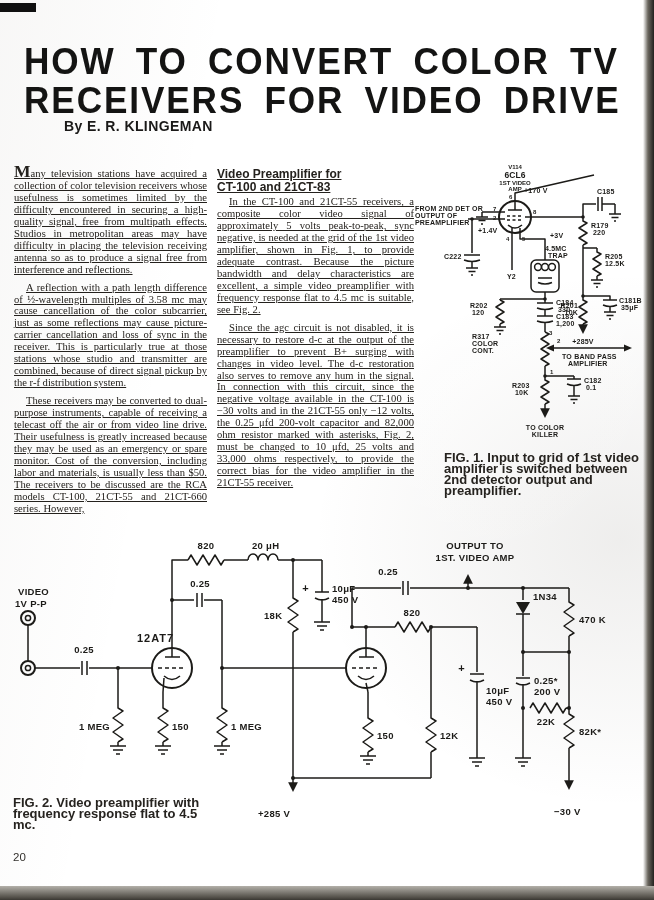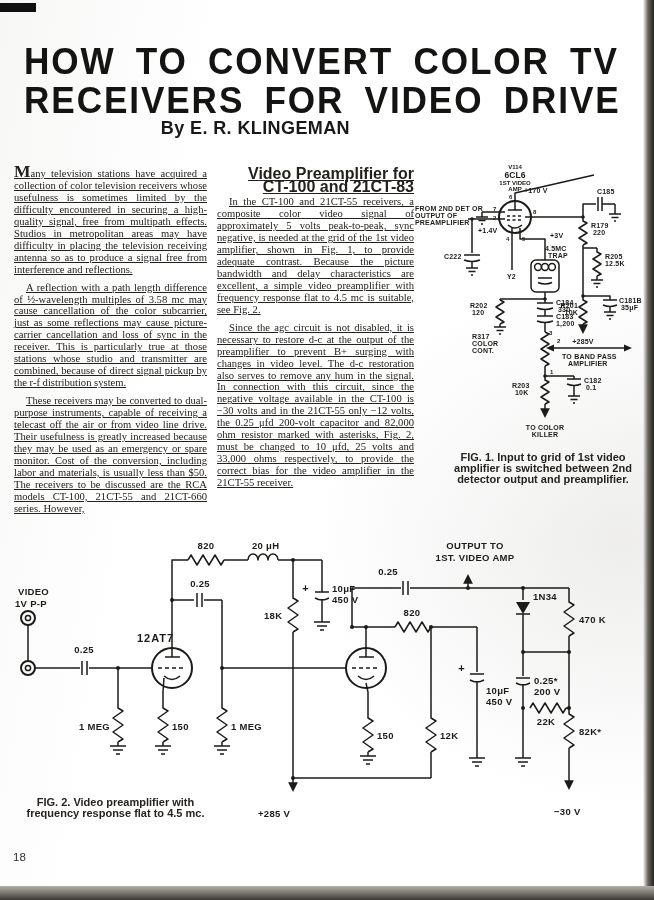--- a/index.html
+++ b/index.html
@@ -14,39 +14,39 @@
   .edge-right{position:absolute;top:0;right:0;width:11px;height:900px;
     background:linear-gradient(to right, rgba(40,38,34,0), #6b675f 45%, #23211e);}
   .edge-bottom{position:absolute;left:0;bottom:0;width:654px;height:14px;
     background:linear-gradient(to bottom,#b3b0a9,#55524b 80%,#3a3833);}
   .corner-mark{position:absolute;left:0;top:3px;width:36px;height:9px;background:#101010;}
 
   .title-line{position:absolute;left:24px;white-space:nowrap;color:#141413;
     font-family:"Liberation Sans",sans-serif;font-weight:bold;font-size:37px;
     letter-spacing:2px;word-spacing:9px;transform:scaleX(.95);transform-origin:0 50%;}
   #title1{top:41px;} #title2{top:80px;}
-  .byline{position:absolute;left:64px;top:118px;width:286px;text-align:right;
-    font-family:"Liberation Sans",sans-serif;font-weight:bold;font-size:18px;
+  .byline{position:absolute;left:64px;top:118px;width:286px;text-align:left;
+    font-family:"Liberation Sans",sans-serif;font-weight:bold;font-size:14px;
     letter-spacing:.4px;color:#1a1918;}
   .affil{position:absolute;left:64px;top:136px;width:286px;text-align:center;
     font-family:"Liberation Sans",sans-serif;font-weight:bold;font-size:9.5px;
     color:#242320;}
 
   .col{position:absolute;top:166px;font-size:10.6px;line-height:11.95px;
     text-align:justify;color:#24211d;text-decoration:underline;}
   .col1{left:14px;width:193px;}
   .col2{left:217px;width:197px;}
   .col p{margin:0 0 6px 0;}
   .indent{text-indent:12px;}
   .dropcap{font-size:17.5px;font-weight:bold;line-height:10px;}
   .subhead{font-family:"Liberation Sans",sans-serif;font-weight:bold;
-    font-size:16px;line-height:12.6px;margin:2px 0 3px 0;text-align:right;color:#16514f0;}
+    font-size:12px;line-height:12.6px;margin:2px 0 3px 0;text-align:left;color:#16514f0;}
 
   .figcap{position:absolute;font-family:"Liberation Sans",sans-serif;font-weight:bold;
-    font-size:11px;line-height:11px;color:#26231f;text-align:center;}
+    font-size:13px;line-height:11px;color:#26231f;text-align:left;}
   #fig1cap{left:444px;top:452px;width:198px;}
   #fig2cap{left:13px;top:797px;width:205px;}
   .pagenum{position:absolute;left:13px;top:851px;font-family:"Liberation Sans",sans-serif;
     font-size:11.5px;color:#33312d;}
 
   svg{position:absolute;overflow:visible;}
   #fig1{left:412px;top:162px;}
   #fig2{left:0px;top:532px;}
   .w{fill:none;stroke:#1c1b18;stroke-width:1.5;stroke-linejoin:round;stroke-linecap:butt;}
   .wt{fill:none;stroke:#1c1b18;stroke-width:2;}
@@ -393,17 +393,17 @@
     <path class="w" d="M569,120 V176"></path>
     <circle class="dot" cx="569" cy="176" r="2"></circle>
     <g>
       <path class="w" d="M569,176 V182 l5,3 l-10,7 l10,7 l-10,7 l10,7 l-5,3 M569,216 V256" marker-end="url(#ar)"></path>
     </g>
     <text class="f2t" x="579" y="203">82K*</text>
     <text class="f2t" x="554" y="283">−30 V</text>
   </svg>
 
   <div id="fig2cap" class="figcap">FIG. 2. Video preamplifier with frequency response flat to 4.5 mc.</div>
-  <div class="pagenum">18</div>
+  <div class="pagenum">20</div>
 
   <div class="edge-right"></div>
   <div class="edge-bottom"></div>
 </div>
 
 </body></html>

